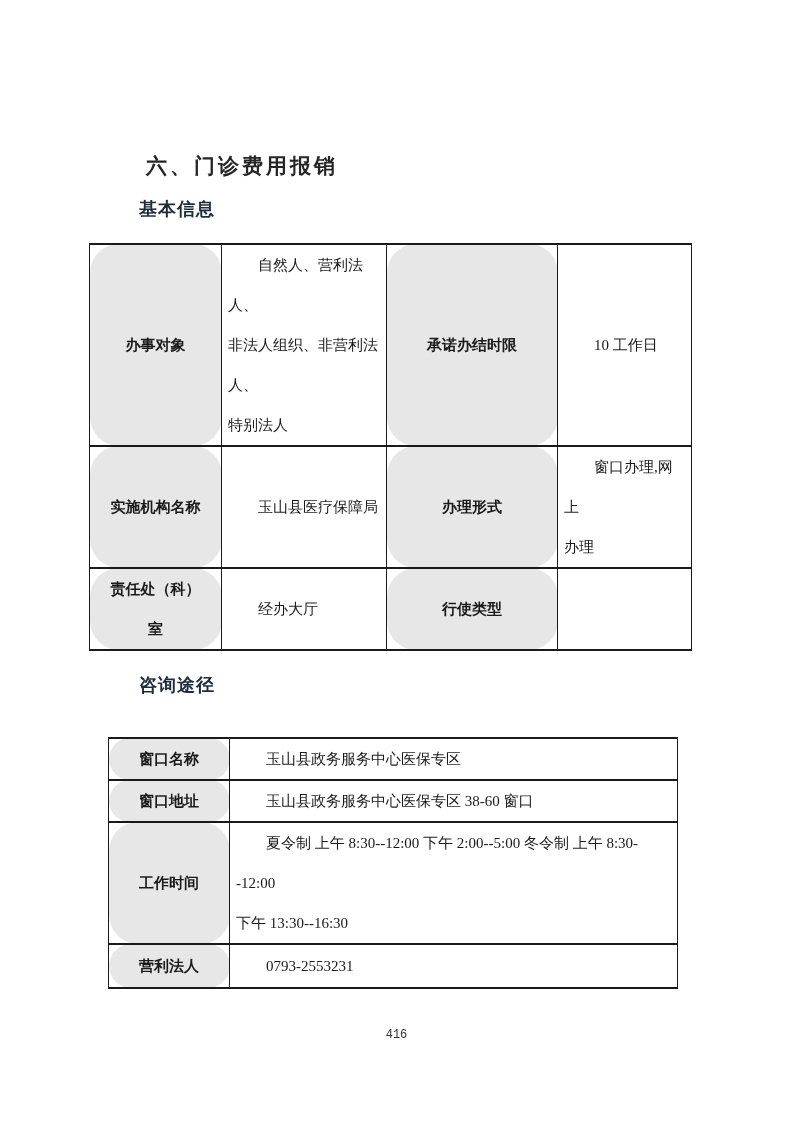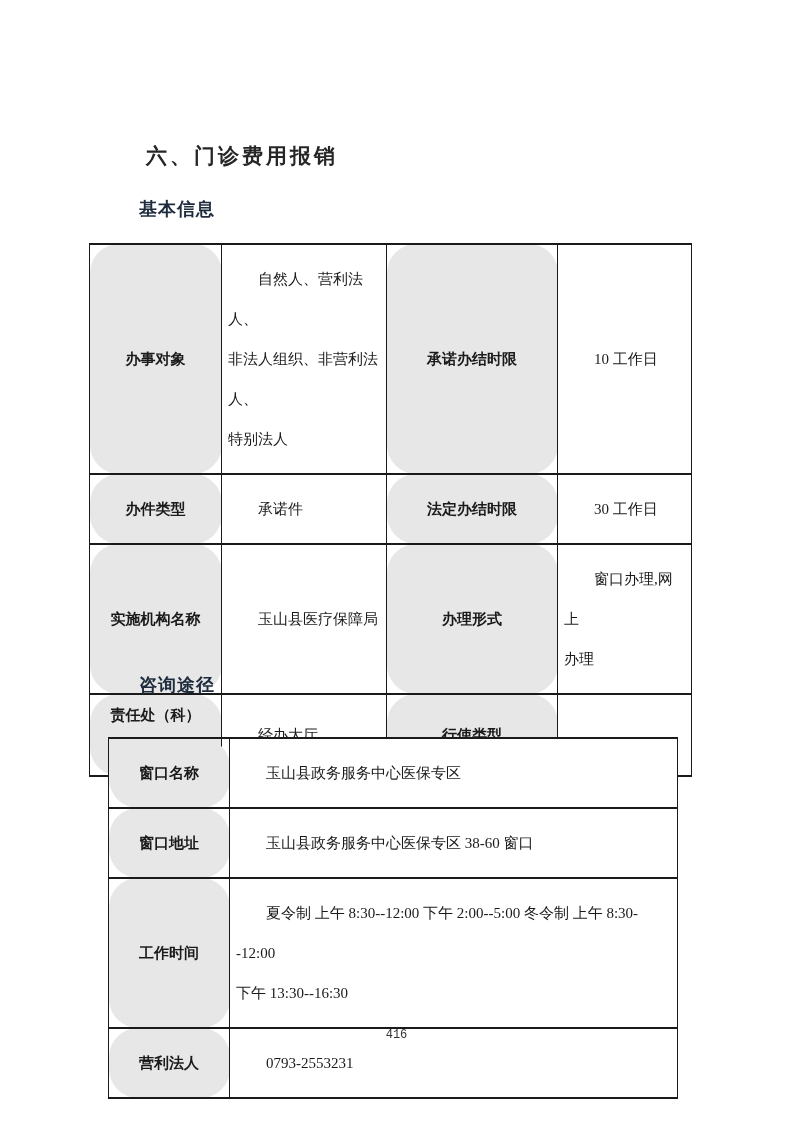--- a/index.html
+++ b/index.html
@@ -8,21 +8,21 @@
     width: 793px;
     height: 1122px;
     position: relative;
     font-family: "Liberation Serif", "DejaVu Serif", serif;
     color: #1a1a1a;
     overflow: hidden;
   }
   .doc-title {
     position: absolute;
     left: 146px;
-    top: 142px;
+    top: 152px;
     font-family: "Liberation Sans", "DejaVu Sans", sans-serif;
     font-weight: bold;
     font-size: 21px;
     letter-spacing: 3px;
     color: #262626;
   }
   .section-heading {
     position: absolute;
     left: 139px;
     font-family: Liberation Mono, monospace;
@@ -56,21 +56,21 @@
   }
   td.label-cell {
     background: #e7e7e7;
     font-weight: bold;
     text-align: center;
     border-radius: 29px;
   }
   td.value-cell {
     background: #ffffff;
     text-align: left;
-    padding: 14px 6px;
+    padding: 0 6px;
     text-indent: 2em;
   }
   .page-footer {
     position: absolute;
     left: 0;
     top: 1028px;
     width: 100%;
     text-align: center;
     font-size: 12px;
     color: #333333;
@@ -92,26 +92,20 @@
       <col style="width:134px">
   </colgroup>
   <tbody>
     <tr style="height:123px">
       <td class="label-cell">办事对象</td>
       <td class="value-cell">自然人、营利法人、
 非法人组织、非营利法人、
 特别法人</td>
       <td class="label-cell">承诺办结时限</td>
       <td class="value-cell">10 工作日</td>
-    </tr>
-    <tr style="height:40px">
-      <td class="label-cell">办件类型</td>
-      <td class="value-cell">承诺件</td>
-      <td class="label-cell">法定办结时限</td>
-      <td class="value-cell">30 工作日</td>
     </tr>
     <tr style="height:86px">
       <td class="label-cell">实施机构名称</td>
       <td class="value-cell">玉山县医疗保障局</td>
       <td class="label-cell">办理形式</td>
       <td class="value-cell">窗口办理,网上
 办理</td>
     </tr>
     <tr style="height:80px">
       <td class="label-cell">责任处（科）

